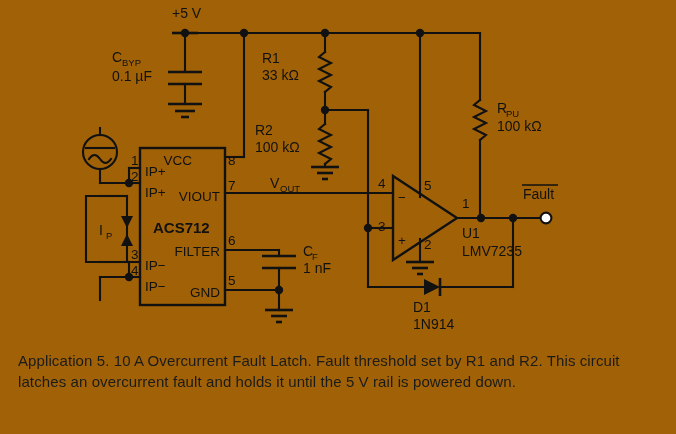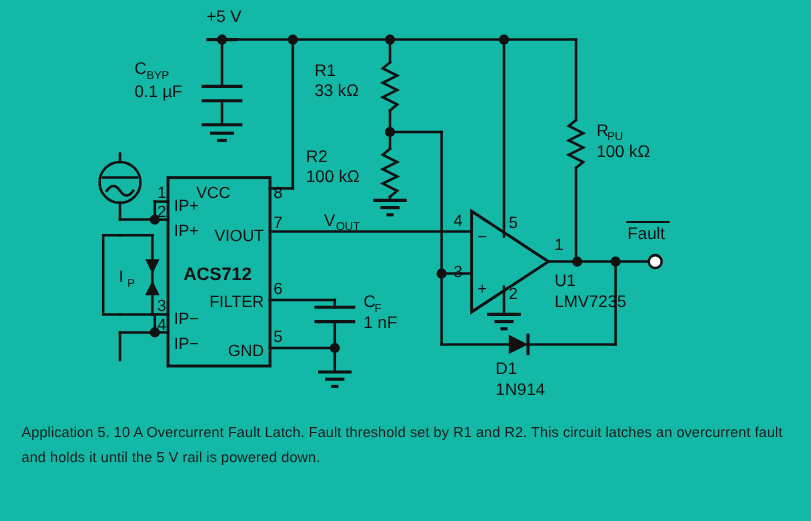--- a/index.html
+++ b/index.html
@@ -1,20 +1,20 @@
 <!DOCTYPE html>
 <html><head>
 <meta charset="utf-8">
 <style>
   html,body{margin:0;padding:0;background:#ffffff;}
   body{width:676px;height:434px;font-family:"Liberation Sans",sans-serif;color:#1a1a1a;overflow:hidden;}
-  #root{position:relative;width:676px;height:434px;background:#14b8a6;}
+  #root{position:relative;width:676px;height:434px;background:#a16207;}
   #schematic{position:absolute;left:0;top:0;width:676px;height:340px;}
   #caption{position:absolute;left:18px;top:350px;width:640px;
-           font-size:12px;line-height:21px;color:#1b1b1b;letter-spacing:.1px;}
+           font-size:15px;line-height:21px;color:#1b1b1b;letter-spacing:.1px;}
   text{font-family:"Liberation Sans",sans-serif;fill:#111;}
   .lbl{font-size:14px;}
   .pin{font-size:13.5px;}
   .sub{font-size:9.5px;}
   .ictxt{font-size:15px;font-weight:bold;}
   .wire{stroke:#111;stroke-width:2.1;fill:none;stroke-linecap:square;}
   .thick{stroke:#111;stroke-width:2.6;fill:none;}
   .dot{fill:#111;}
   .box{fill:none;stroke:#111;stroke-width:2.4;}
   .circ{fill:none;stroke:#111;stroke-width:2.1;}

